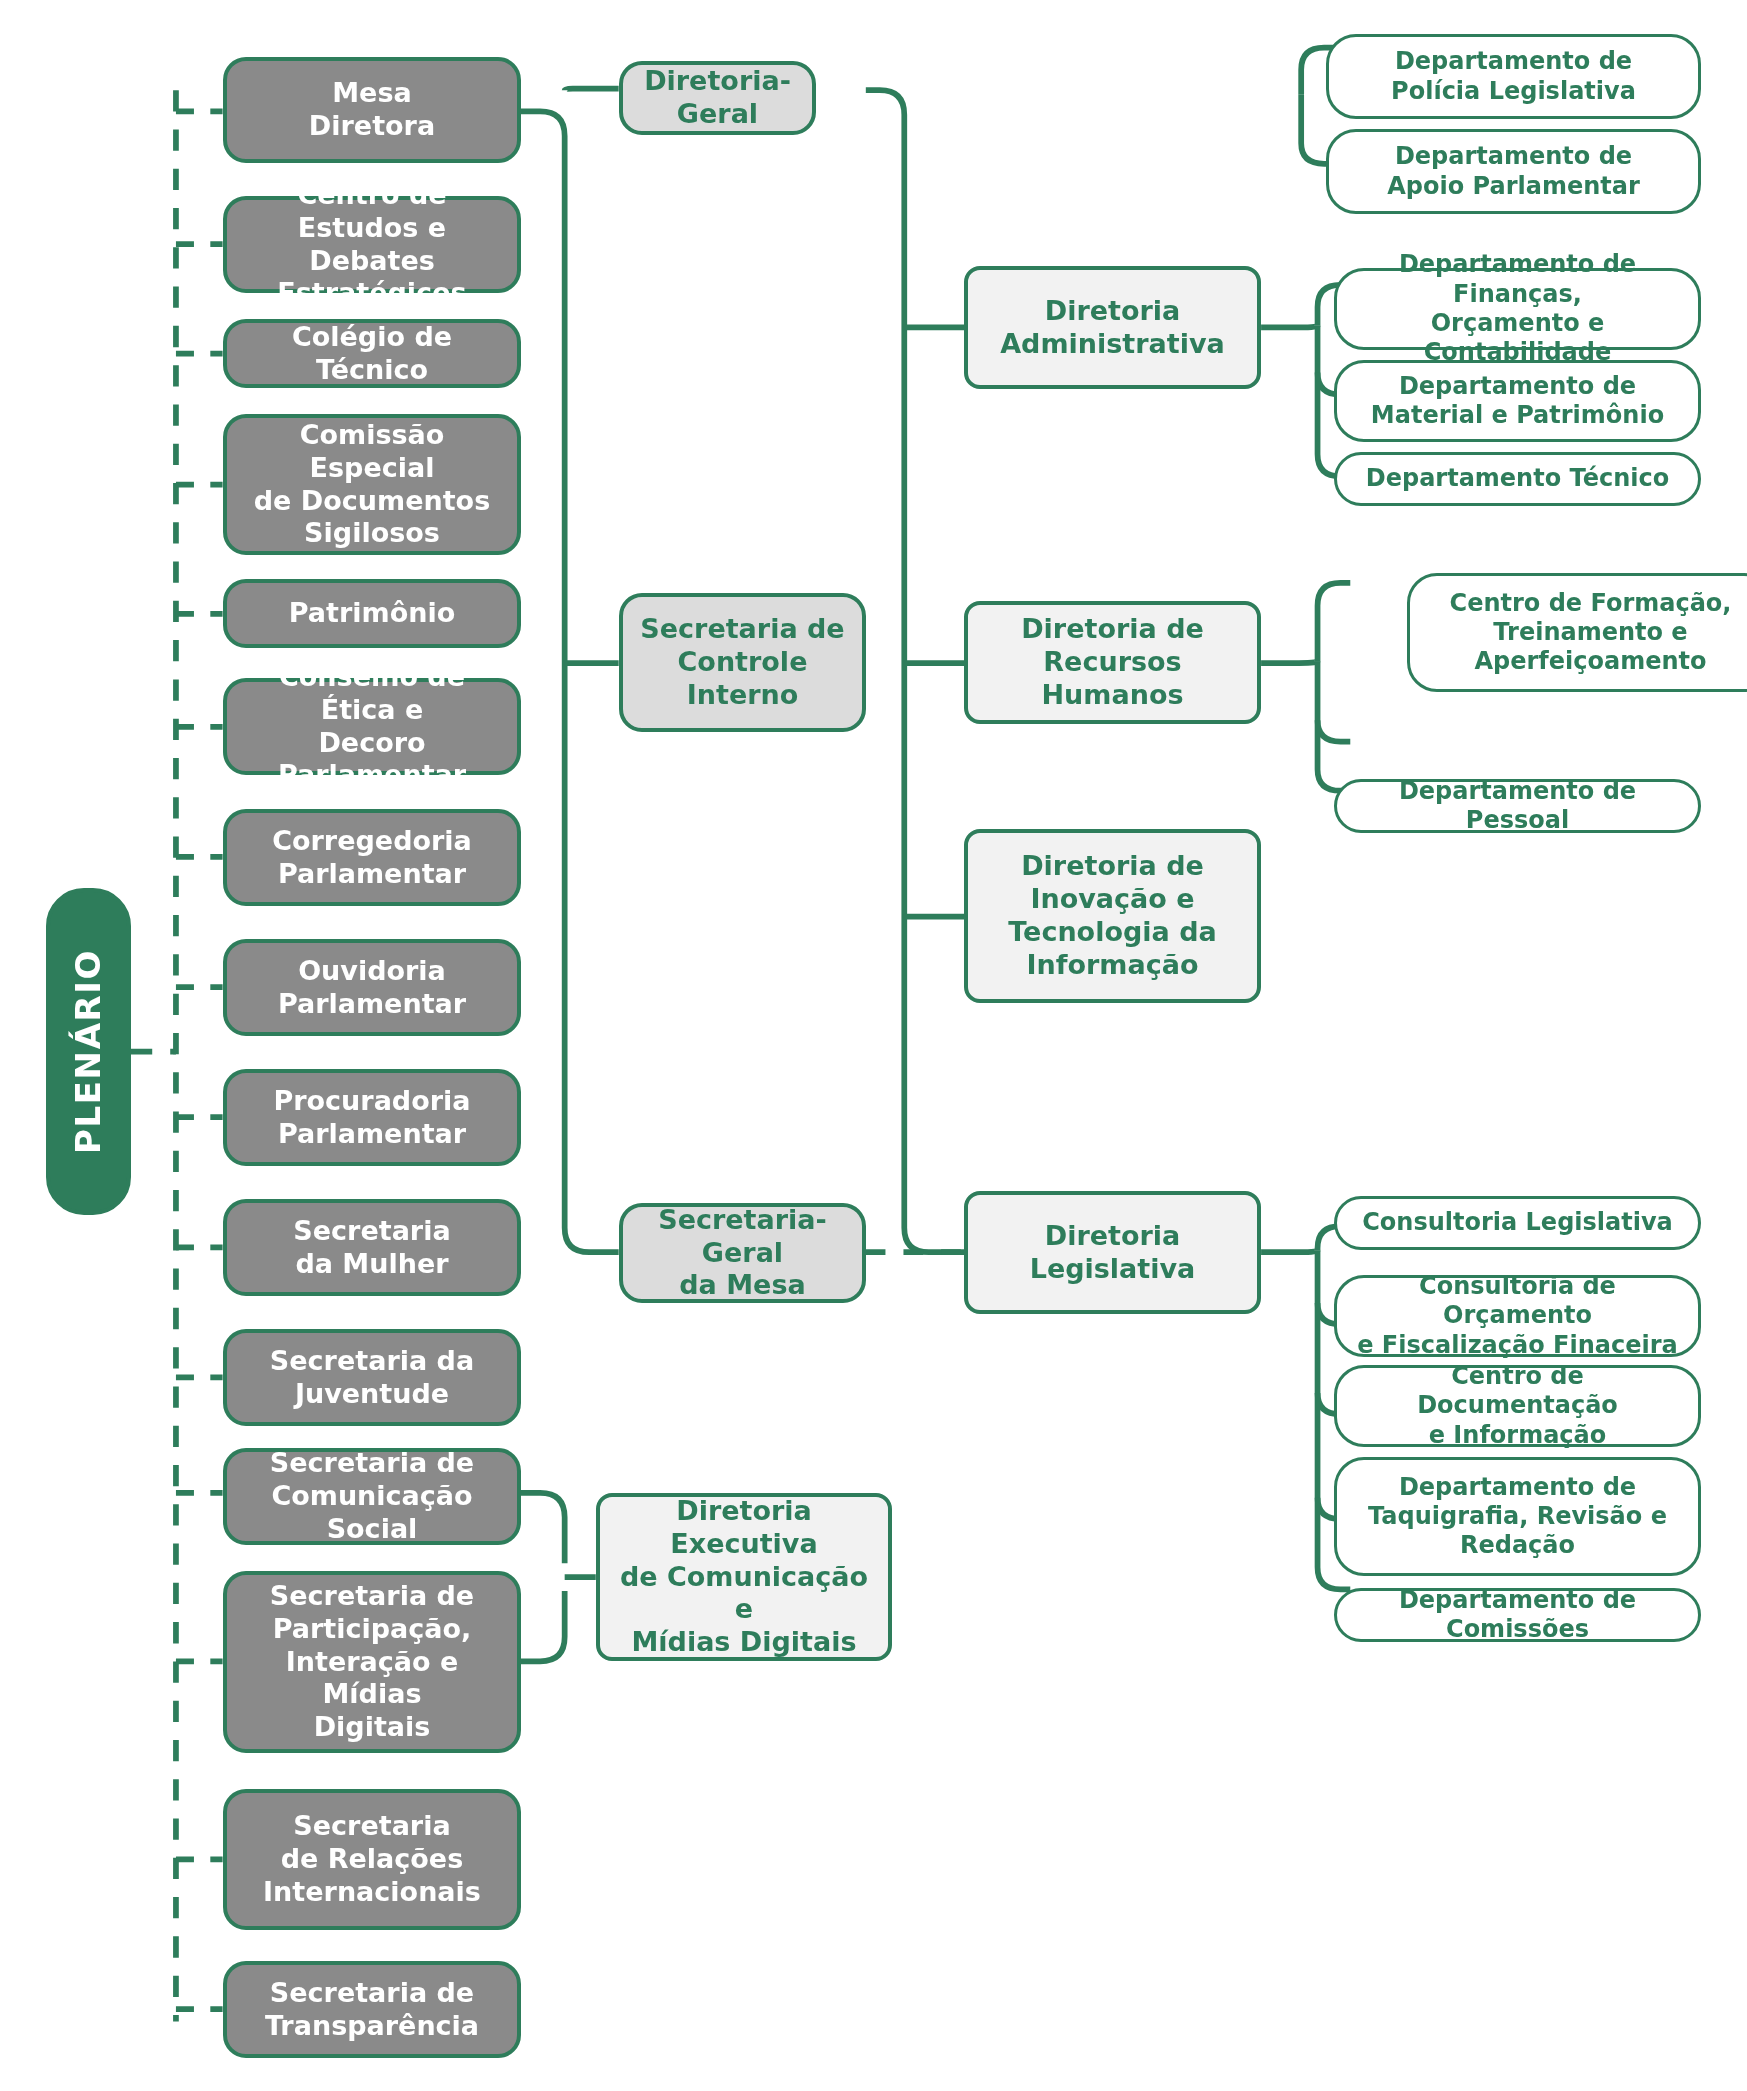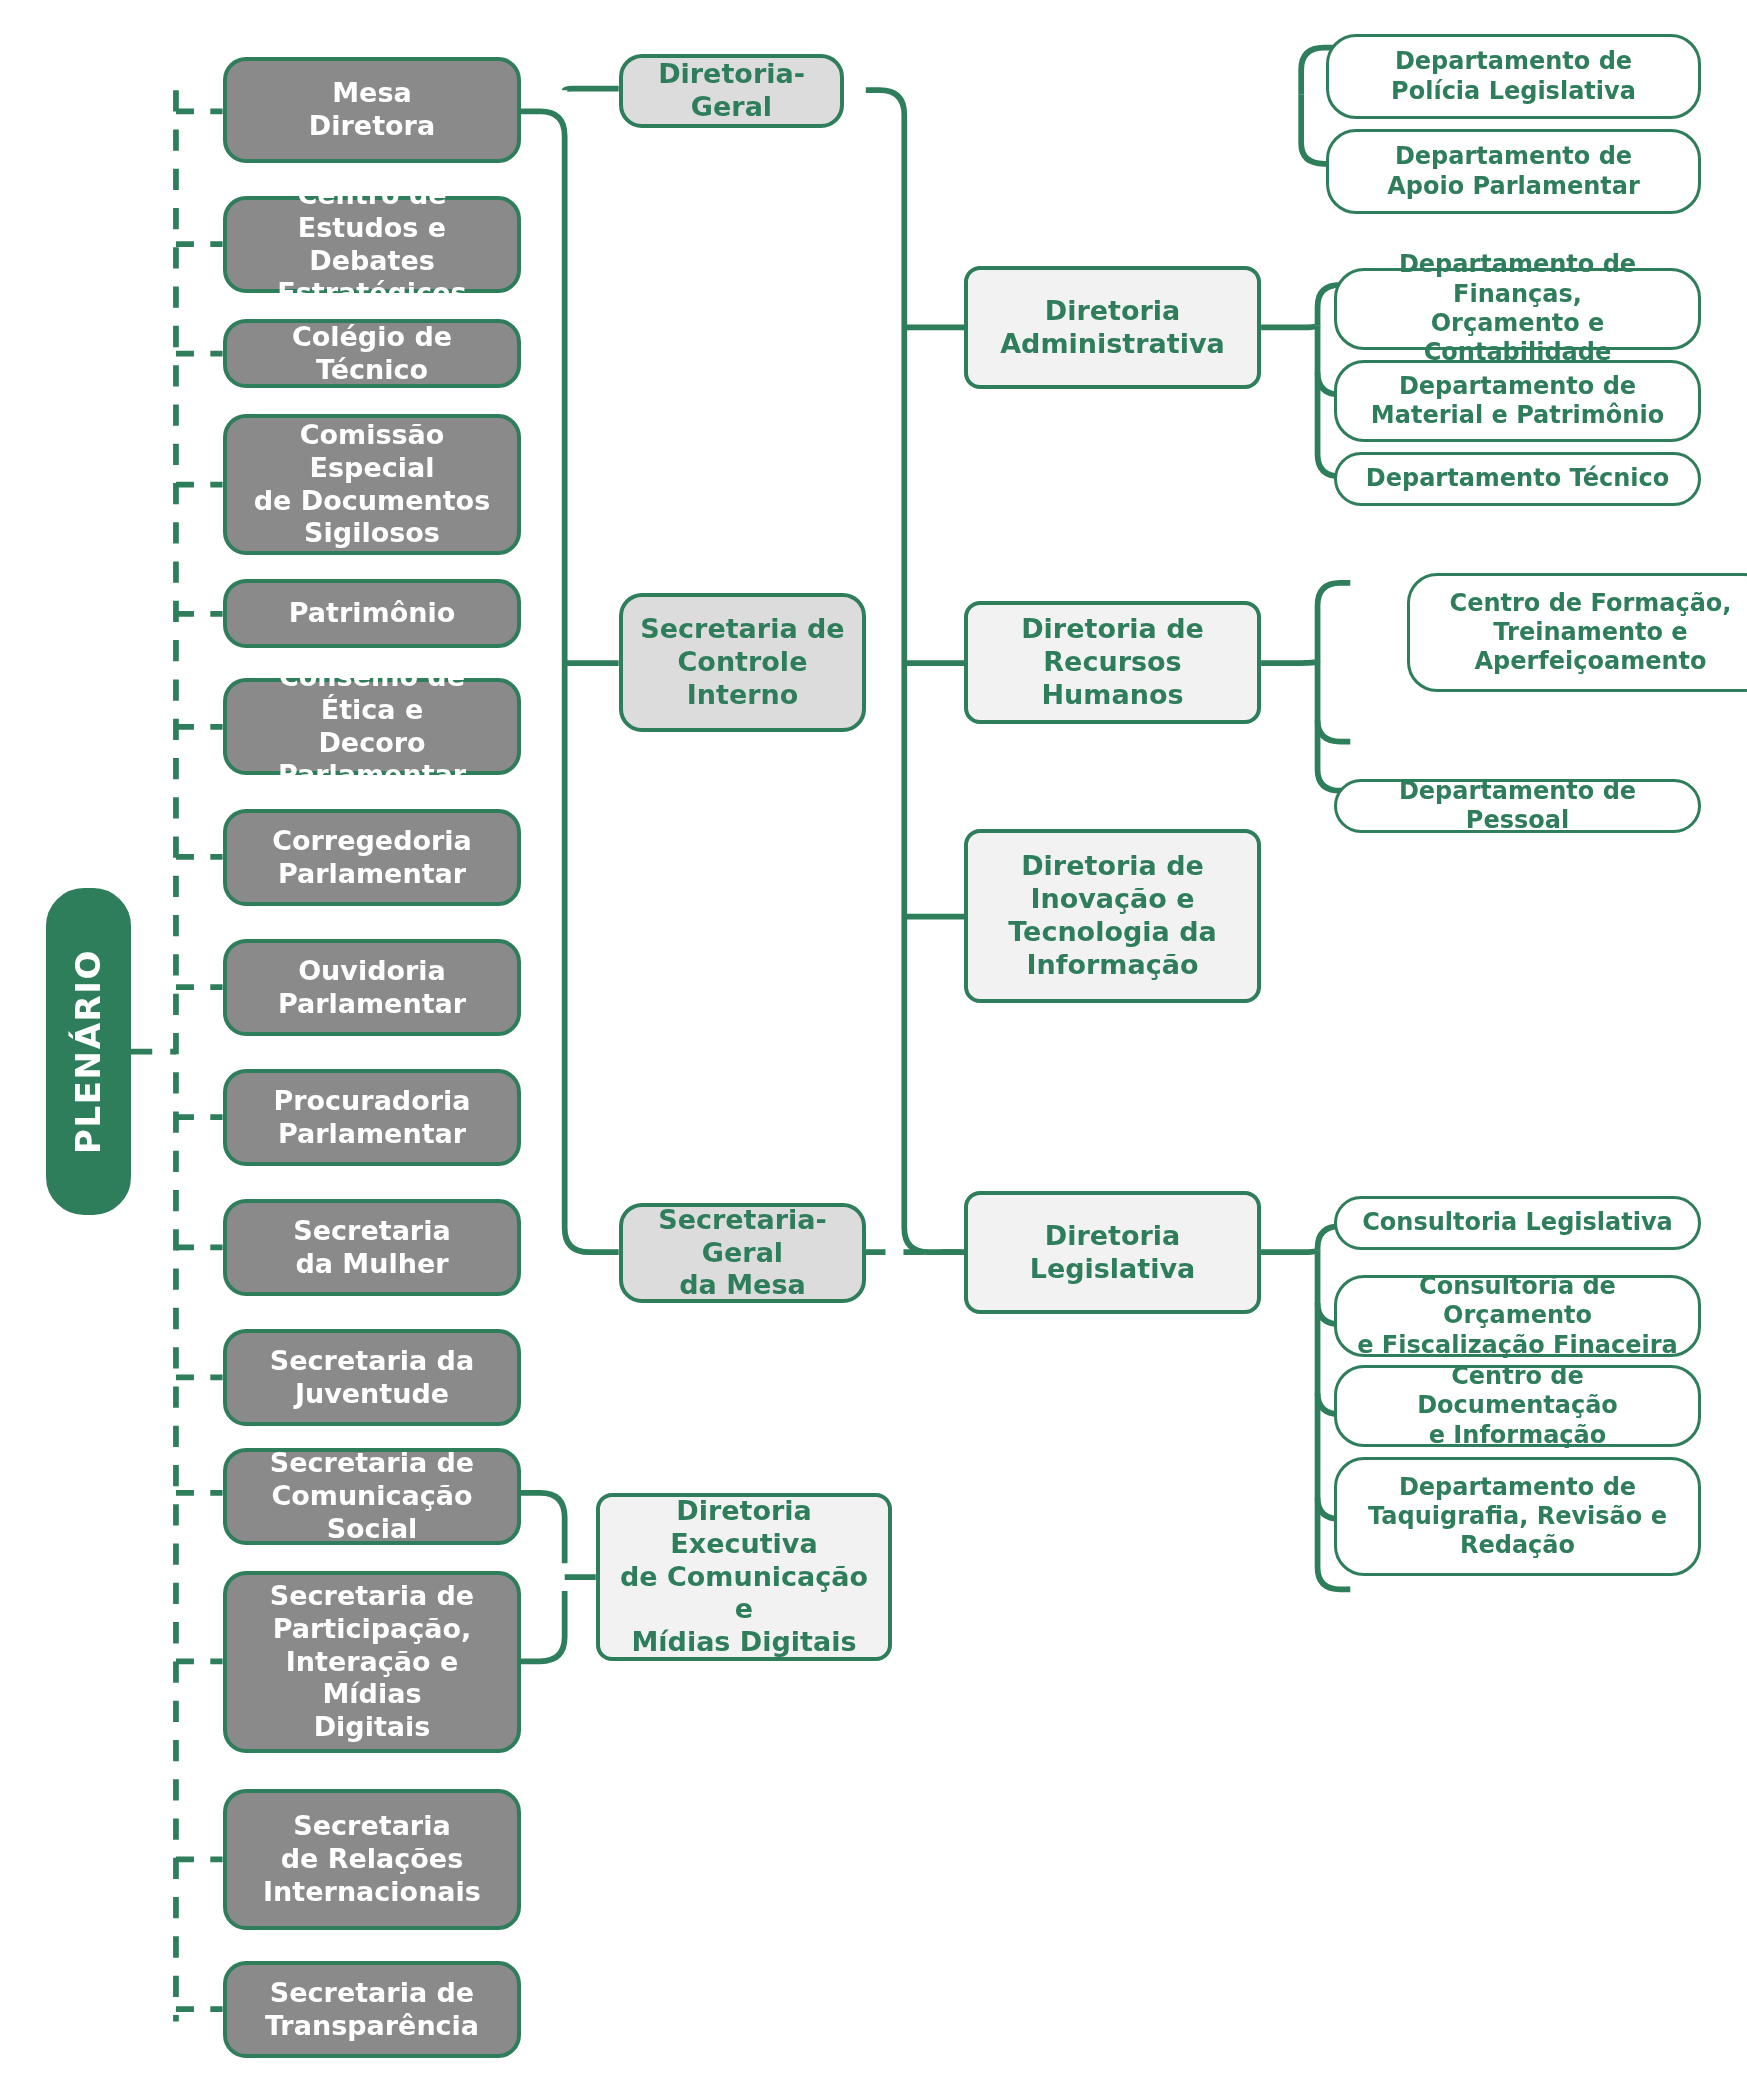--- a/index.html
+++ b/index.html
@@ -153,21 +153,21 @@
   <div class="node gray" style="left:223px; top:1571px; width:298px; height:182px;">
     <span>Secretaria de<br>Participação,<br>Interação e Mídias<br>Digitais</span>
   </div>
   <div class="node gray" style="left:223px; top:1789px; width:298px; height:141px;">
     <span>Secretaria<br>de Relações<br>Internacionais</span>
   </div>
   <div class="node gray" style="left:223px; top:1961px; width:298px; height:97px;">
     <span>Secretaria de<br>Transparência</span>
   </div>
 
-  <div class="node midA" style="left:619px; top:54px; width:225px; height:74px;">
+  <div class="node midA" style="left:619px; top:61px; width:197px; height:74px;">
     <span>Diretoria-Geral</span>
   </div>
   <div class="node midA" style="left:619px; top:593px; width:247px; height:139px;">
     <span>Secretaria de<br>Controle<br>Interno</span>
   </div>
   <div class="node midA" style="left:619px; top:1203px; width:247px; height:100px;">
     <span>Secretaria-Geral<br>da Mesa</span>
   </div>
   <div class="node midB" style="left:596px; top:1493px; width:296px; height:168px;">
     <span>Diretoria Executiva<br>de Comunicação e<br>Mídias Digitais</span>
@@ -215,15 +215,18 @@
   </div>
   <div class="node leaf tall" style="left:1334px; top:1275px; width:367px; height:82px;justify-content:flex-end;">
     <span>Consultoria de Orçamento<br>e Fiscalização Finaceira</span>
   </div>
   <div class="node leaf tall" style="left:1334px; top:1365px; width:367px; height:82px;">
     <span>Centro de Documentação<br>e Informação</span>
   </div>
   <div class="node leaf tall" style="left:1334px; top:1457px; width:367px; height:119px;">
     <span>Departamento de<br>Taquigrafia, Revisão e<br>Redação</span>
   </div>
+  <div class="node leaf" style="left:1334px; top:1588px; width:367px; height:54px;">
+    <span>Departamento de Comissões</span>
+  </div>
 
 </div>
 
 
 </body></html>

